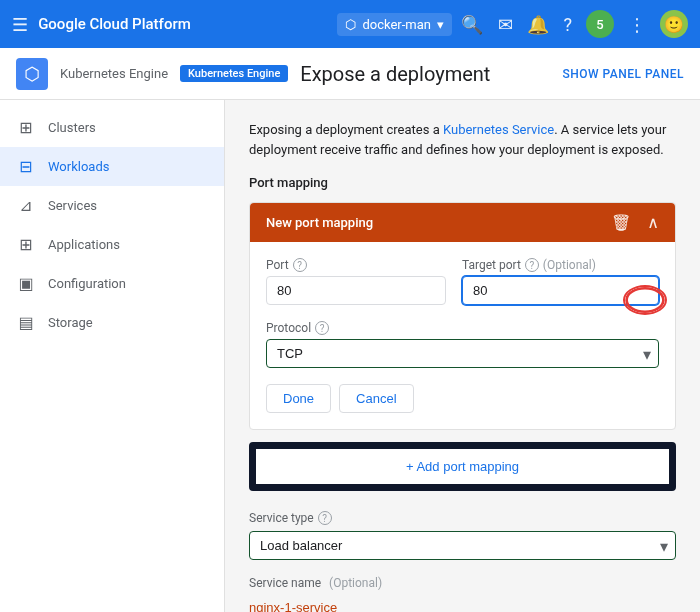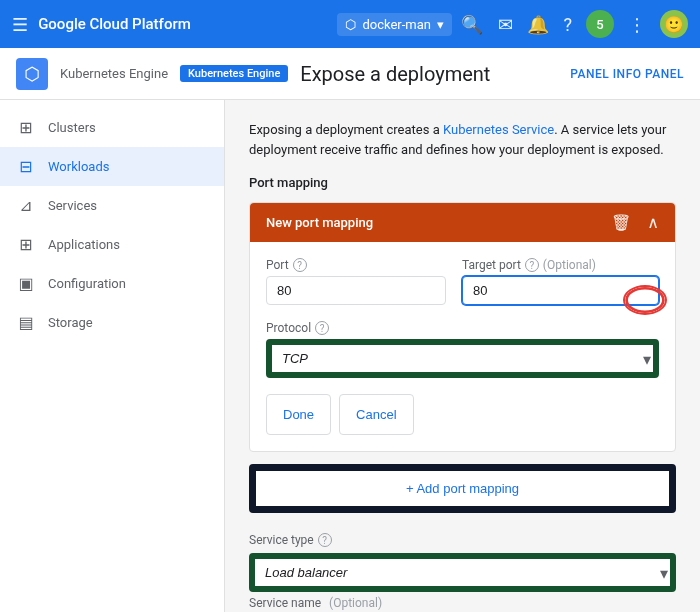--- a/index.html
+++ b/index.html
@@ -255,52 +255,51 @@
       height: 24px;
       border: 2px solid #e53935;
       border-radius: 50%;
       pointer-events: none;
     }
 
     .select-wrapper {
       position: relative;
     }
     .select-input {
-      border: 6px solid #14532d;
+      border: 1px solid #14532d;
       border-radius: 4px;
       padding: 6px 30px 6px 10px;
       font-size: 13px;
       color: #202124;
       outline: none;
       width: 100%;
       appearance: none;
       background: white;
       cursor: pointer;
-      font-style: italic;
     }
     .select-arrow {
       position: absolute;
       right: 8px;
       top: 50%;
       transform: translateY(-50%);
       color: #5f6368;
       font-size: 16px;
       pointer-events: none;
     }
 
     .form-actions {
       display: flex;
       gap: 8px;
       margin-top: 8px;
     }
     .btn-done {
       background: white;
       border: 1px solid #dadce0;
       color: #1a73e8;
-      padding: 12px 16px;
+      padding: 6px 16px;
       font-size: 13px;
       font-weight: 500;
       border-radius: 4px;
       cursor: pointer;
     }
     .btn-cancel {
       background: white;
       border: 1px solid #dadce0;
       color: #1a73e8;
       padding: 6px 16px;
@@ -323,21 +322,21 @@
       cursor: pointer;
       display: flex;
       align-items: center;
       justify-content: center;
       gap: 4px;
       margin-bottom: 20px;
     }
 
     
     .service-section {
-      margin-bottom: 4px;
+      margin-bottom: 16px;
     }
 
     
     .service-name-input {
       border: none;
       border-bottom: 6px solid #4c1d95;
       padding: 4px 0;
       font-size: 13px;
       color: #c2410c;
       outline: none;
@@ -365,21 +364,21 @@
     <span class="nav-icon">⋮</span>
     <span style="width:28px;height:28px;border-radius:50%;background:#8bc34a;display:inline-flex;align-items:center;justify-content:center;font-size:16px;">🙂</span>
   </div>
 </div>
 
 <div class="sub-header">
   <div class="k8s-icon">⬡</div>
   <span class="breadcrumb-text">Kubernetes Engine</span>
   <span class="breadcrumb-badge">Kubernetes Engine</span>
   <span class="page-title-text">Expose a deployment</span>
-  <span class="show-info-panel">PANEL INFO PANEL</span>
+  <span class="show-info-panel">SHOW PANEL PANEL</span>
 </div>
 
 <div class="main-layout">
 
   <div class="sidebar">
     <div class="sidebar-item">
       <span class="sidebar-icon">⊞</span>
       <span>Clusters</span>
     </div>
     <div class="sidebar-item active">

